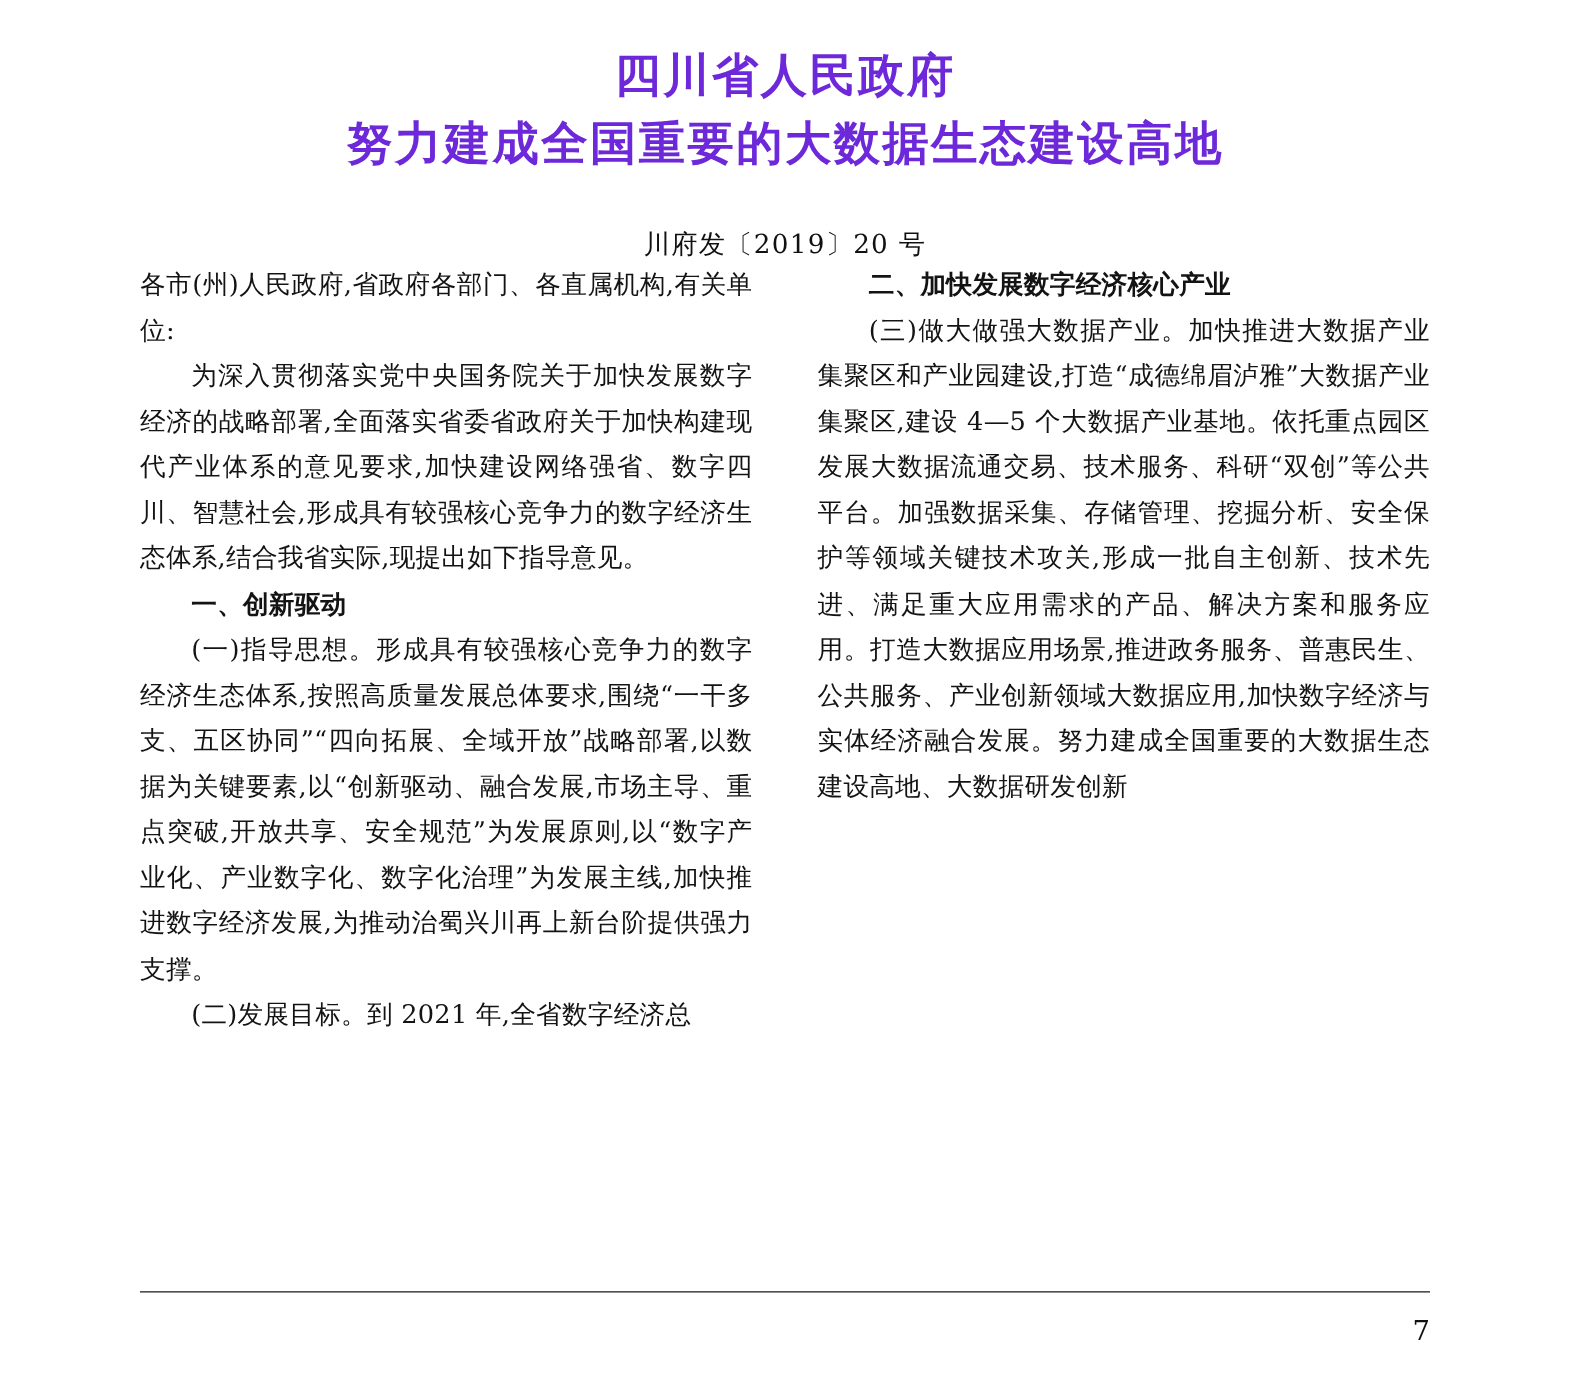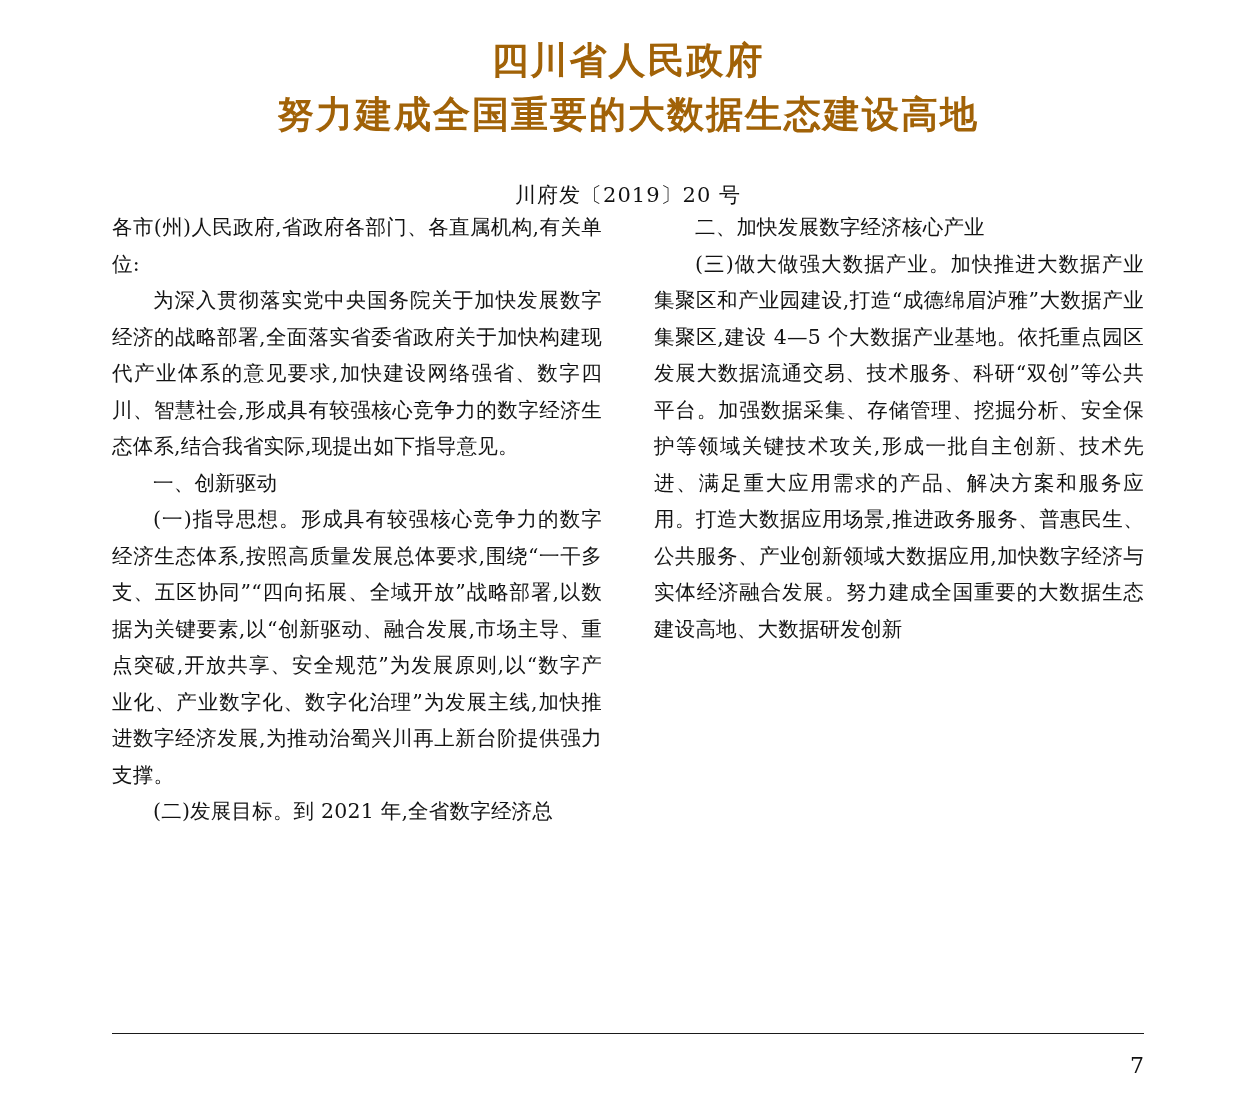--- a/index.html
+++ b/index.html
@@ -25,21 +25,21 @@
   .title-block {
     margin-top: 34px;
     text-align: center;
   }
   .doc-title-line {
     font-family: "DejaVu Serif", "Liberation Serif", serif;
     font-weight: bold;
     font-size: 37px;
     letter-spacing: 2px;
     line-height: 1.45;
-    color: #a16207;
+    color: #6d28d9;
   }
   .doc-number {
     margin-top: 40px;
     text-align: center;
     font-size: 21px;
     letter-spacing: 1px;
     color: #111;
   }
   .columns {
     display: flex;
@@ -57,21 +57,21 @@
     text-align: justify;
     text-justify: inter-ideograph;
     letter-spacing: 0.2px;
     color: #131313;
   }
   .indent {
     text-indent: 2em;
   }
   .heading {
     text-indent: 2em;
-    font-weight: normal;
+    font-weight: bold;
   }
   .footer-rule {
     position: absolute;
     left: 112px;
     right: 112px;
     bottom: 118px;
     border-top: 1px solid #1a1a1a;
   }
   .page-number {
     position: absolute;

